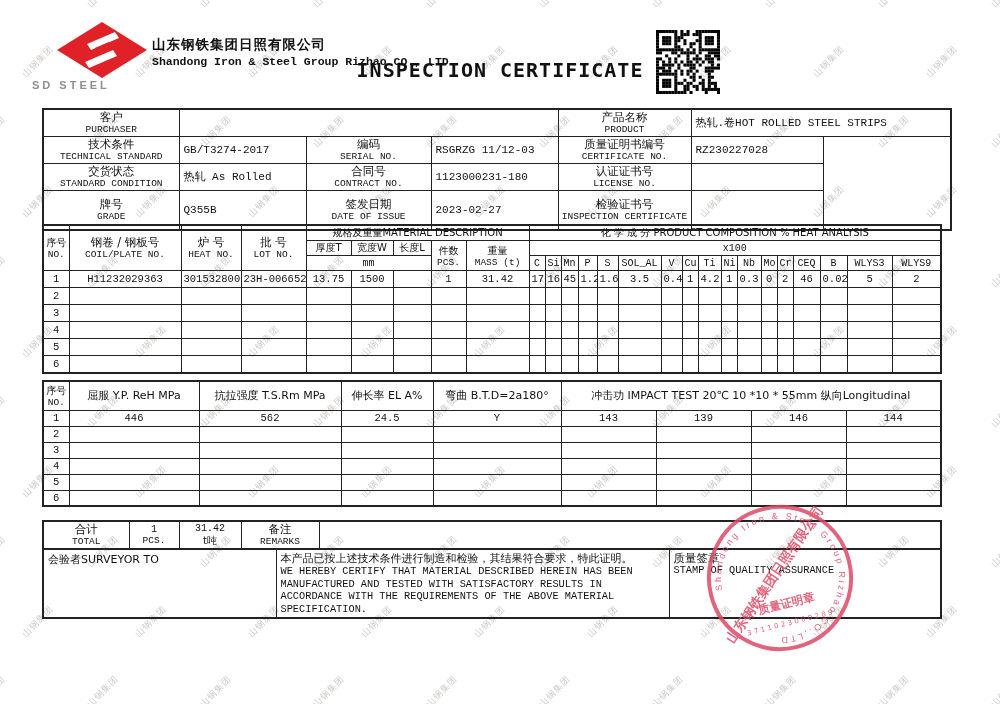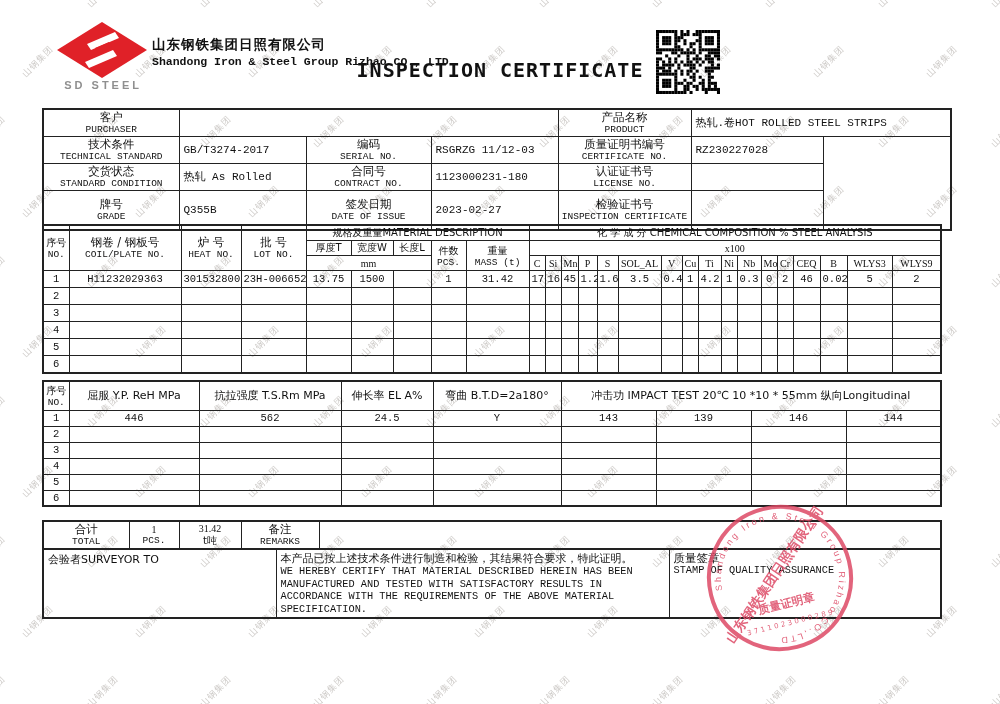--- a/index.html
+++ b/index.html
@@ -4,39 +4,39 @@
 <style>
   html,body{margin:0;padding:0;background:#e8e8e8;}
   .doc{position:relative;width:1000px;height:704px;background:#ffffff;overflow:hidden;
        font-family:"DejaVu Sans",sans-serif;color:#111;}
   
   .wm-layer{position:absolute;inset:0;z-index:0;pointer-events:none;}
   .wm{position:absolute;font-size:9px;color:rgba(150,144,138,0.48);transform:rotate(-45deg);
       letter-spacing:1px;white-space:nowrap;}
   
   .hdr{position:absolute;z-index:2;}
-  .logo-sub{position:absolute;left:38px;top:79px;width:104px;text-align:right;z-index:2;
+  .logo-sub{position:absolute;left:32px;top:79px;width:104px;text-align:left;z-index:2;
       font-family:"Liberation Sans",sans-serif;font-size:11px;font-weight:bold;color:#8f8f8f;letter-spacing:3px;}
   .company-cn{position:absolute;left:152px;top:36px;z-index:2;font-size:13.5px;font-weight:bold;letter-spacing:1px;}
   .company-en{position:absolute;left:152px;top:55px;z-index:2;font-family:"Liberation Mono",monospace;font-size:11.5px;font-weight:bold;}
   .title-cn{position:absolute;left:330px;top:24px;width:340px;text-align:center;z-index:2;
       font-size:23px;font-weight:bold;letter-spacing:3px;}
   .title-en{position:absolute;left:310px;top:58px;width:380px;text-align:center;z-index:2;
       font-family:"DejaVu Sans Mono",monospace;font-size:20px;font-weight:bold;letter-spacing:1px;}
   .addr{position:absolute;left:727px;top:28px;z-index:2;font-family:"Liberation Mono",monospace;
       font-size:10.5px;line-height:13.5px;font-weight:bold;white-space:nowrap;}
   
   table{border-collapse:collapse;table-layout:fixed;position:absolute;z-index:1;background:transparent;}
   td{border:1px solid #222;padding:0 2px;font-size:11px;overflow:hidden;white-space:nowrap;
      text-align:center;vertical-align:middle;}
   .outer{border:2px solid #222;}
   .cn{font-size:11.5px;line-height:13px;}
   .en{font-family:"Liberation Mono",monospace;font-size:9.5px;line-height:11px;}
   .val{font-family:"Liberation Mono",monospace;font-size:11px;text-align:left;padding-left:4px;}
-  .mono{font-family:Liberation Serif, serif;}
+  .mono{font-family:Liberation Mono, monospace;}
   .small{font-size:10px;}
   .data-rows td{font-family:"Liberation Mono",monospace;font-size:10.5px;}
   .topleft{vertical-align:top;text-align:left;padding:2px 4px;}
   .wrap{white-space:normal;}
   
   .stamp{position:absolute;left:694px;top:492px;z-index:3;opacity:.85;pointer-events:none;}
 </style>
 </head>
 <body>
 
@@ -533,21 +533,21 @@
           </td>
       <td rowspan="3">
             <div class="cn">炉 号</div>
             <div class="en">HEAT NO.</div>
           </td>
       <td rowspan="3">
             <div class="cn">批 号</div>
             <div class="en">LOT NO.</div>
           </td>
       <td colspan="5" class="small">规格及重量MATERIAL DESCRIPTION</td>
-      <td colspan="17" class="small">化 学 成 分 CHEMICAL COMPOSITION % STEEL ANALYSIS</td>
+      <td colspan="17" class="small">化 学 成 分 PRODUCT COMPOSITION % HEAT ANALYSIS</td>
     </tr>
     <tr style="height:14px">
       <td class="small">厚度T</td>
       <td class="small">宽度W</td>
       <td class="small">长度L</td>
       <td rowspan="2">
             <div class="cn small">件数</div>
             <div class="en">PCS.</div>
           </td>
       <td rowspan="2">

